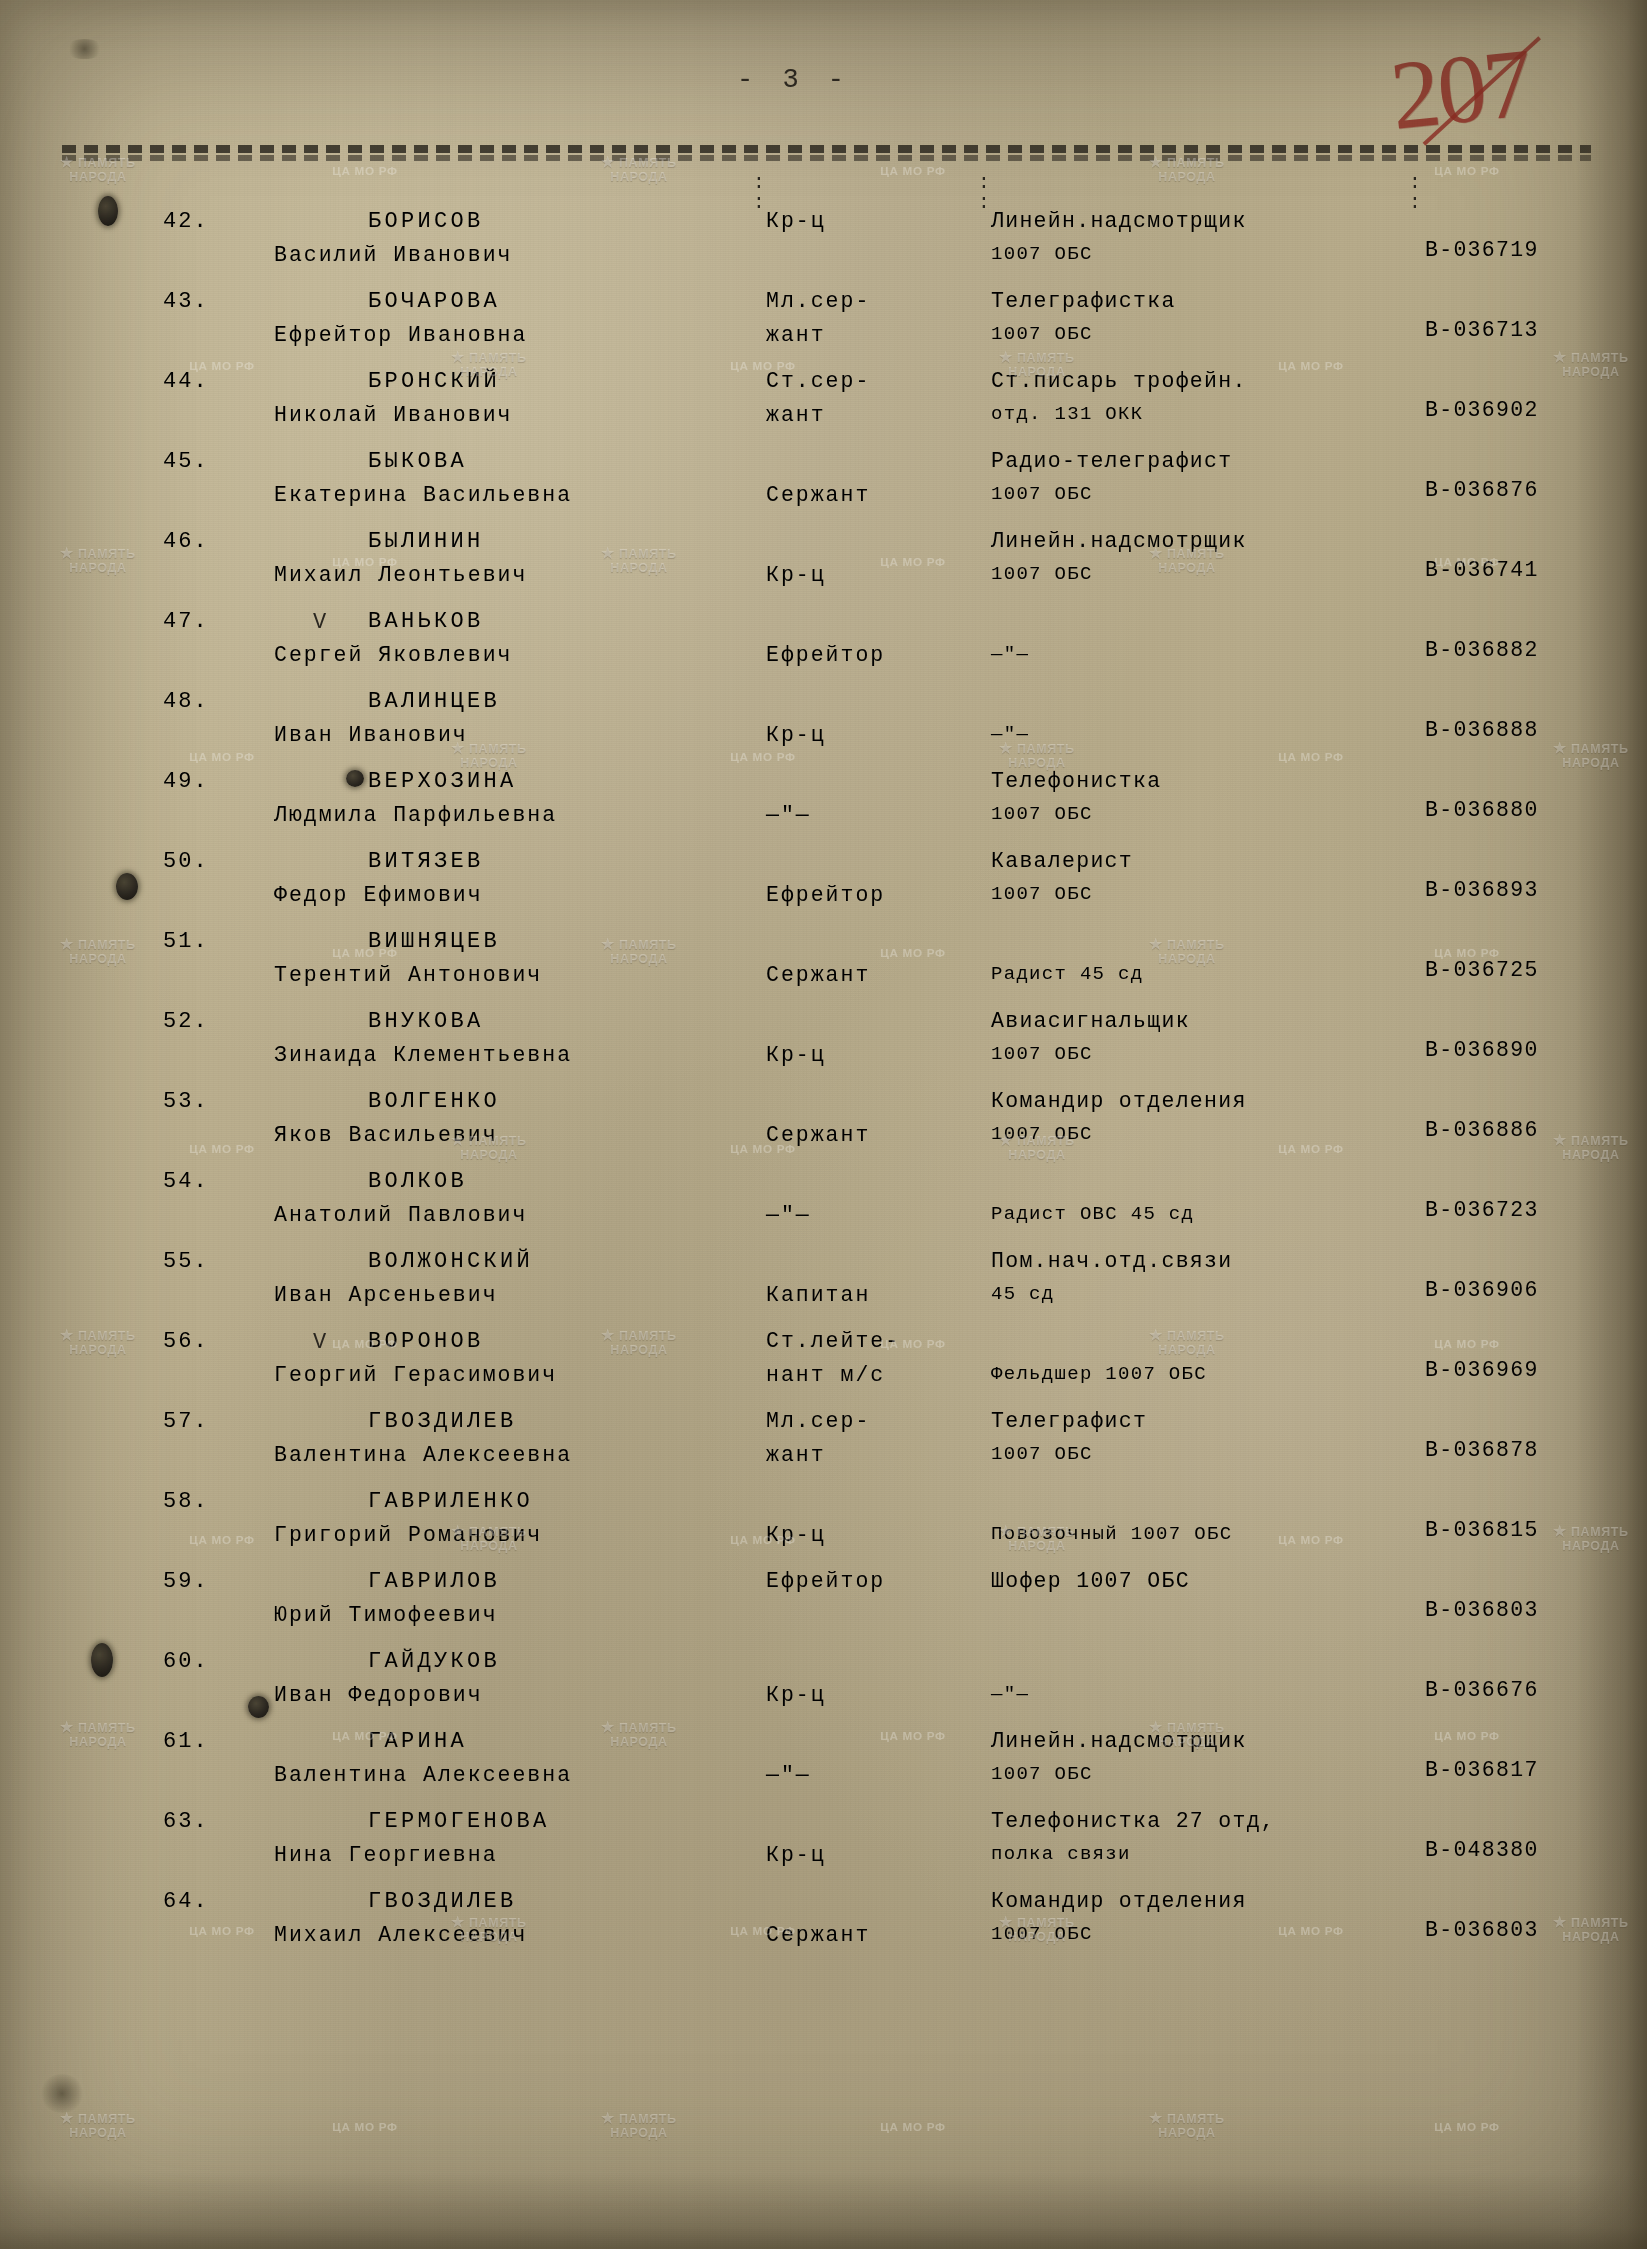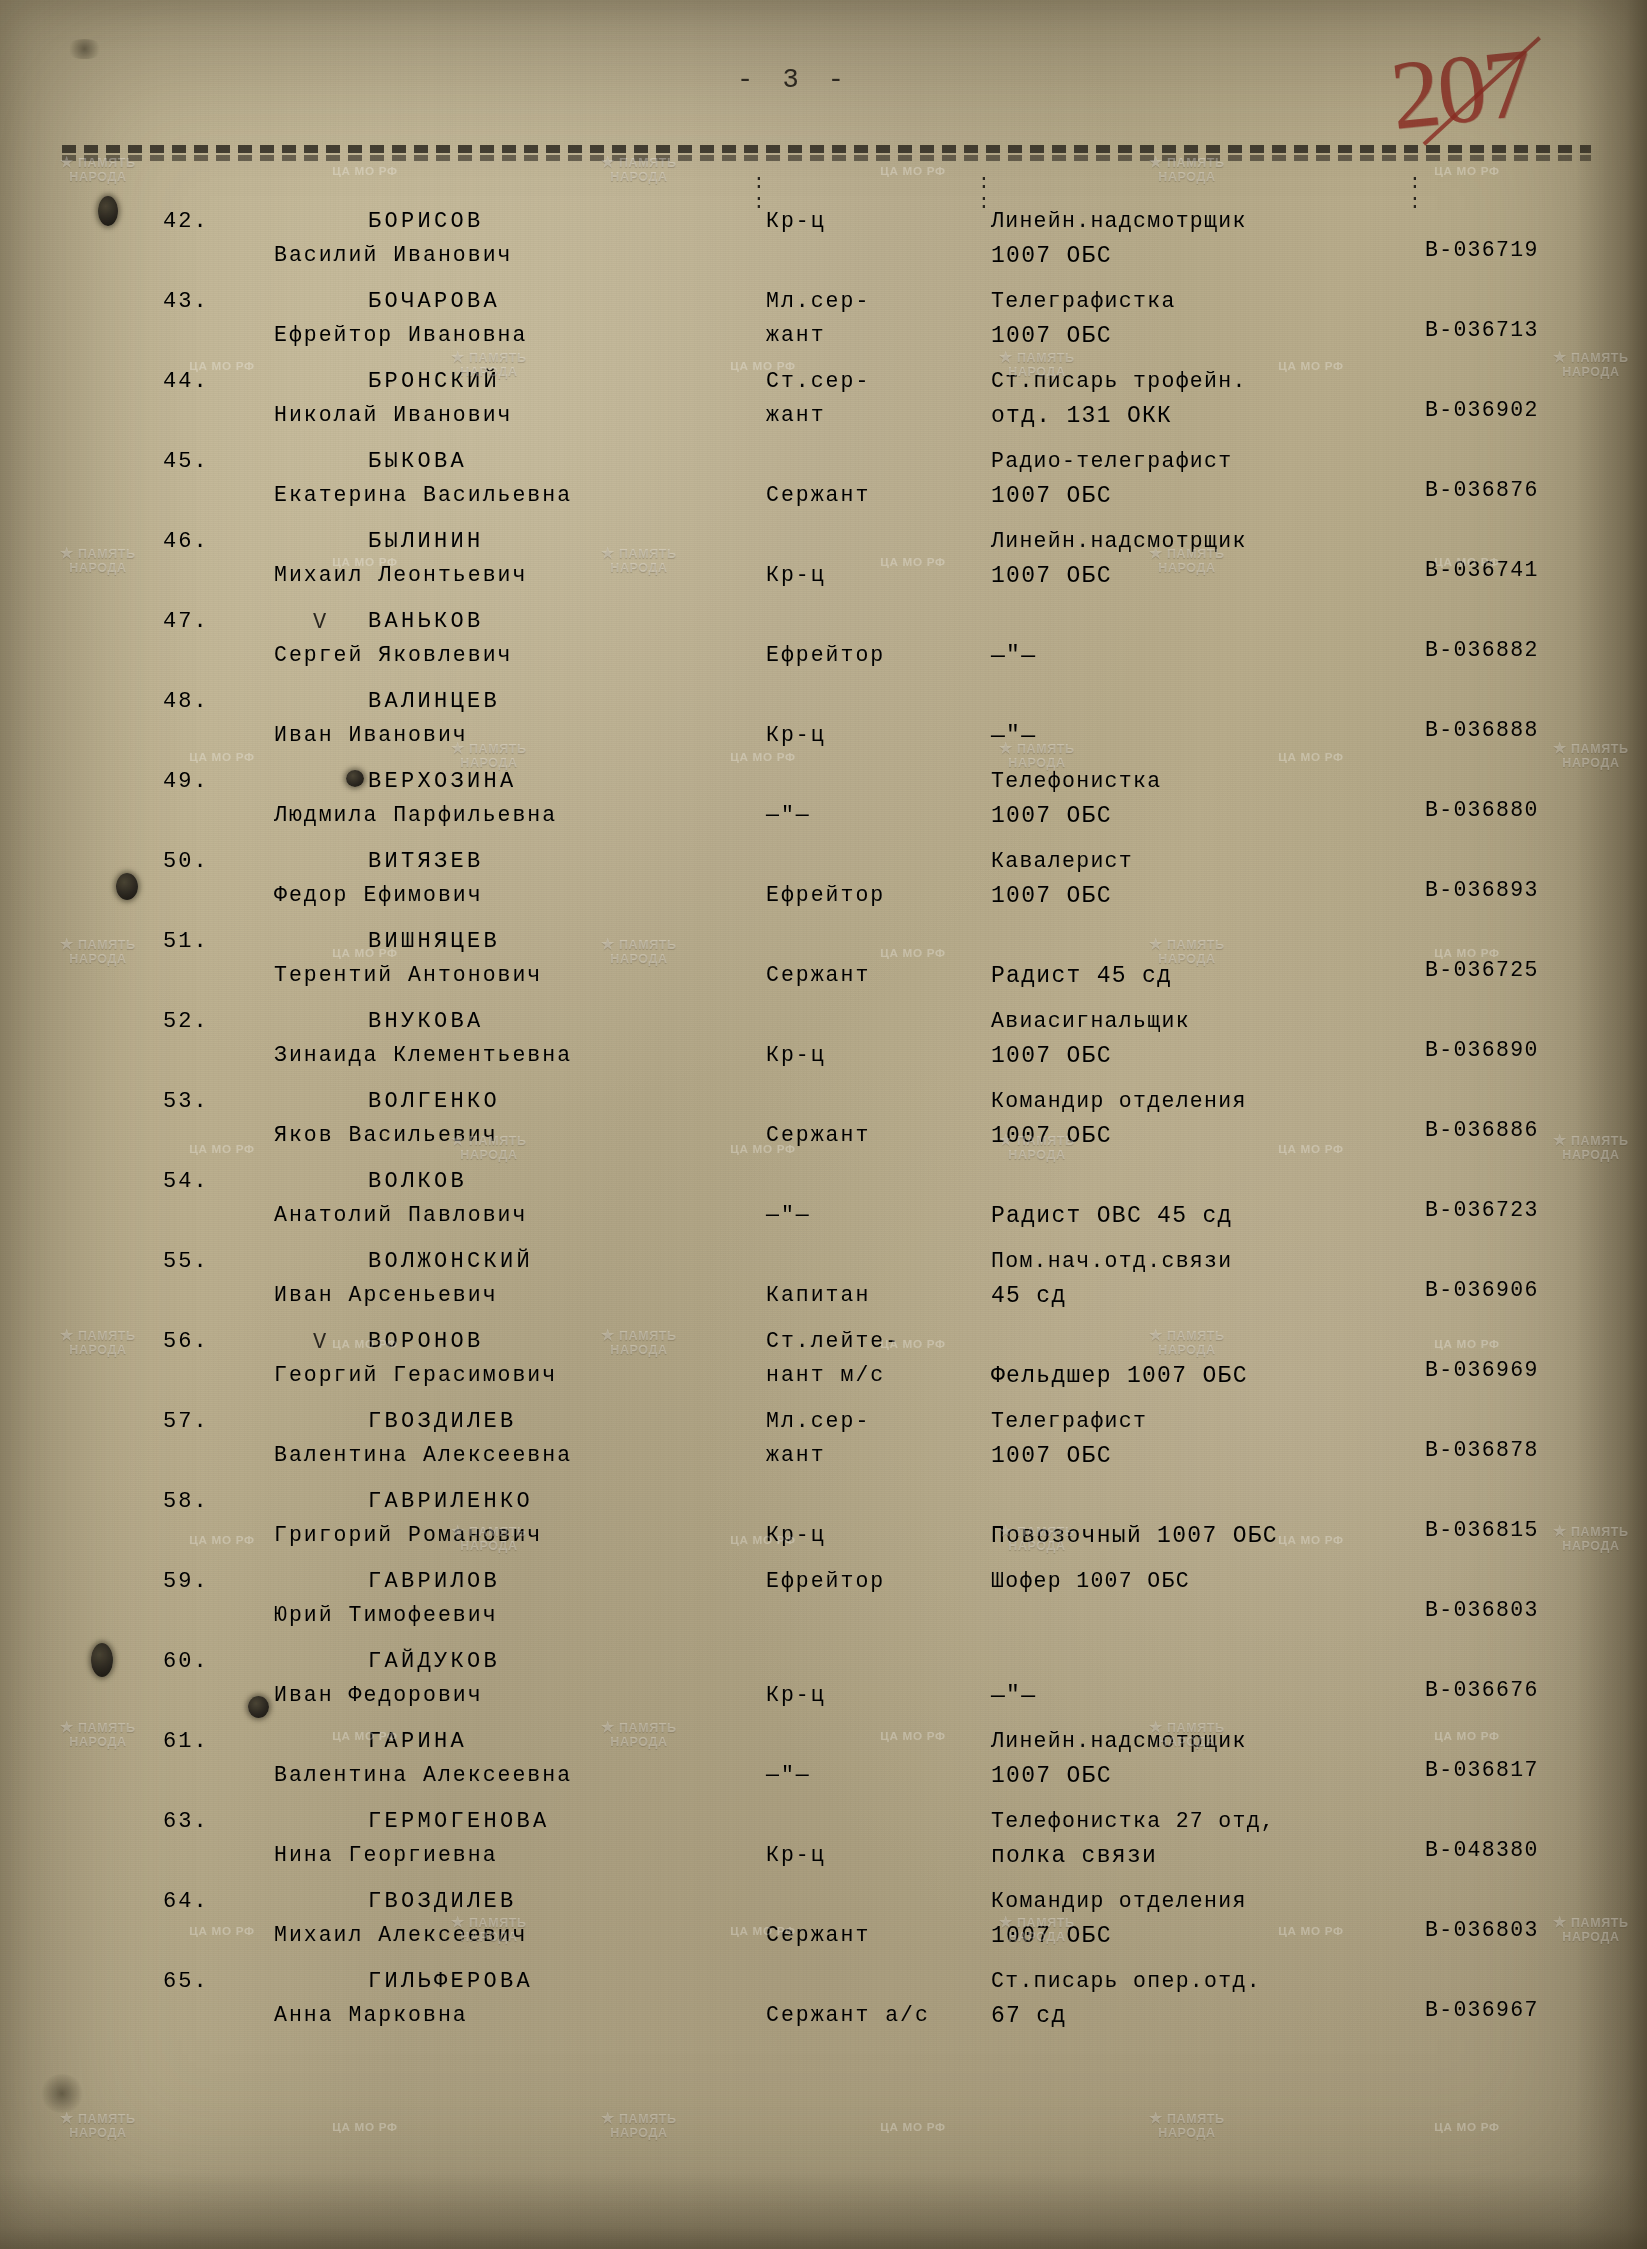--- a/index.html
+++ b/index.html
@@ -152,21 +152,21 @@
   .c-role {
     position: absolute;
     left: 991px;
     font-size: 21.5px;
     letter-spacing: 1.3px;
   }
   .c-role2 {
     position: absolute;
     left: 991px;
     top: 34px;
-    font-size: 23px;
+    font-size: 19px;
     letter-spacing: 1.3px;
   }
   .c-code {
     position: absolute;
     left: 1425px;
     top: 29px;
     font-size: 21.5px;
     letter-spacing: 1.3px;
   }
   .c-mark {
@@ -429,29 +429,20 @@
         <div class="c-code">В-048380</div>
       </div>
       <div class="row">
         <div class="c-num">64.</div>
         <div class="c-surname">ГВОЗДИЛЕВ</div>
         <div class="c-given">Михаил Алексеевич</div>
         <div class="c-rank2">Сержант</div>
         <div class="c-role">Командир отделения</div>
         <div class="c-role2">1007 ОБС</div>
         <div class="c-code">В-036803</div>
-      </div>
-      <div class="row">
-        <div class="c-num">65.</div>
-        <div class="c-surname">ГИЛЬФЕРОВА</div>
-        <div class="c-given">Анна Марковна</div>
-        <div class="c-rank2">Сержант а/с</div>
-        <div class="c-role">Ст.писарь опер.отд.</div>
-        <div class="c-role2">67 сд</div>
-        <div class="c-code">В-036967</div>
       </div>
     </div>
 
   <div class="hole" style="left:98px; top:196px; width:19.6px; height:30px;"></div>
   <div class="hole" style="left:116px; top:873px; width:22px; height:27px;"></div>
   <div class="hole" style="left:91px; top:1643px; width:22px; height:34px;"></div>
   <div class="hole" style="left:248px; top:1696px; width:21px; height:22px;"></div>
   <div class="hole" style="left:346px; top:770px; width:18px; height:17px;"></div>
   <div class="smudge" style="left:65px; top:39px; width:39px; height:19.6px;"></div>
   <div class="smudge" style="left:39px; top:2074px; width:46px; height:39px;"></div>

